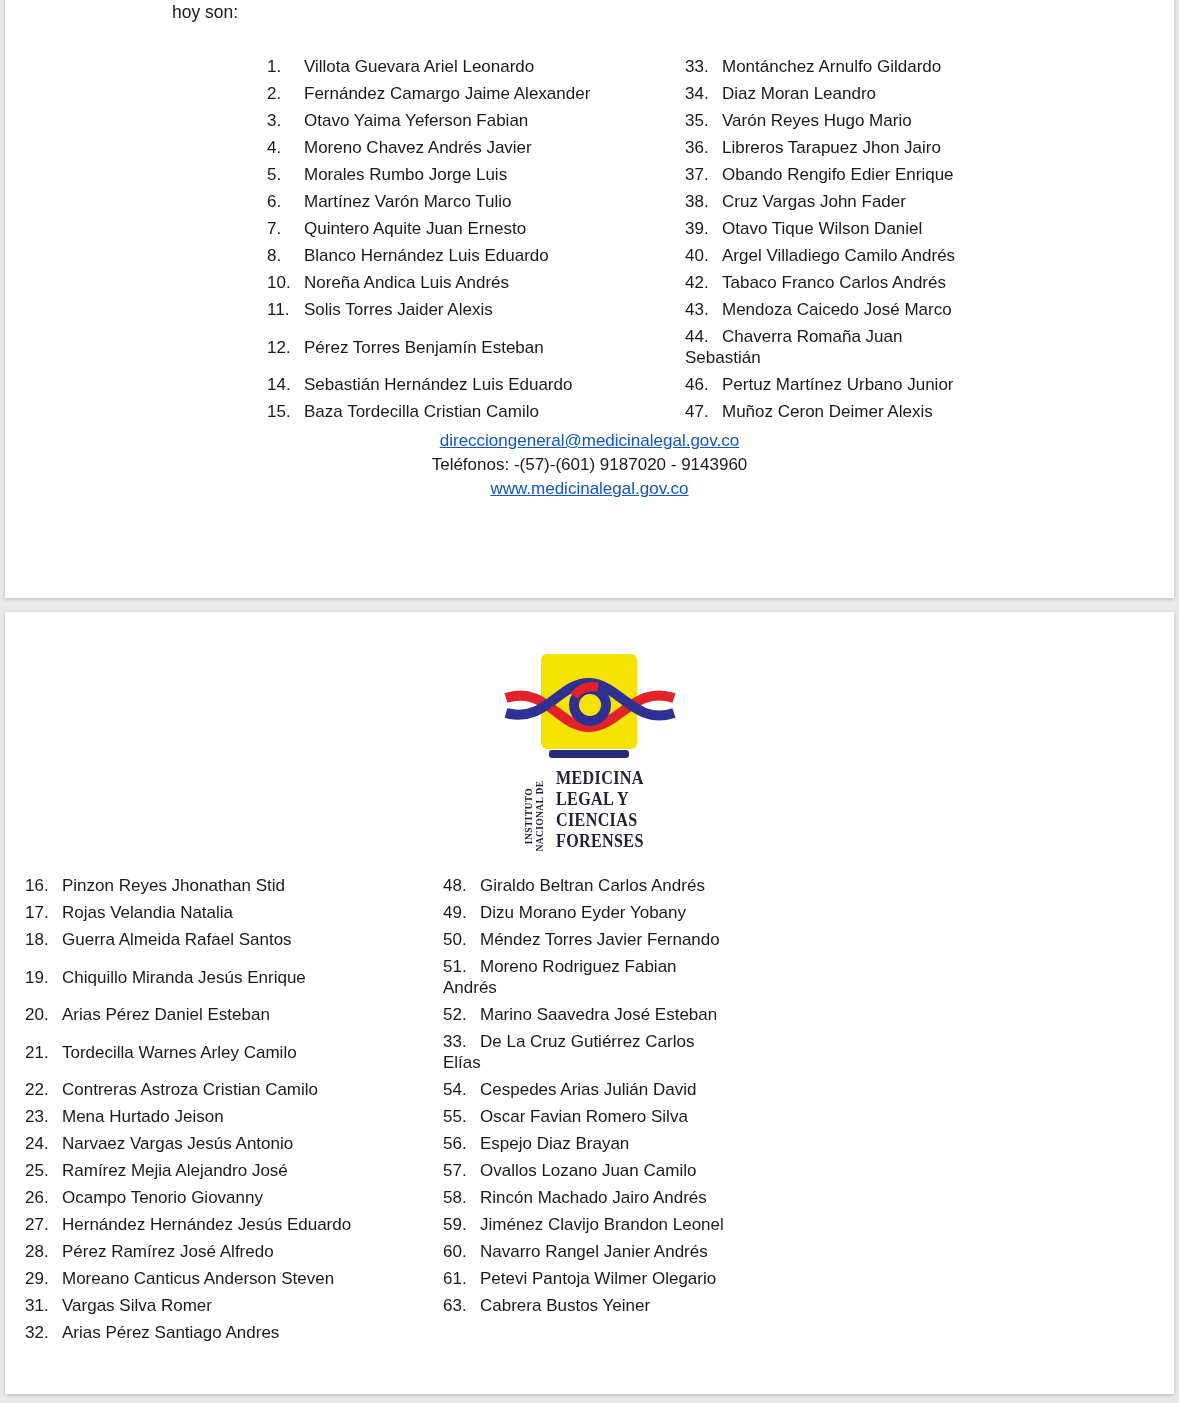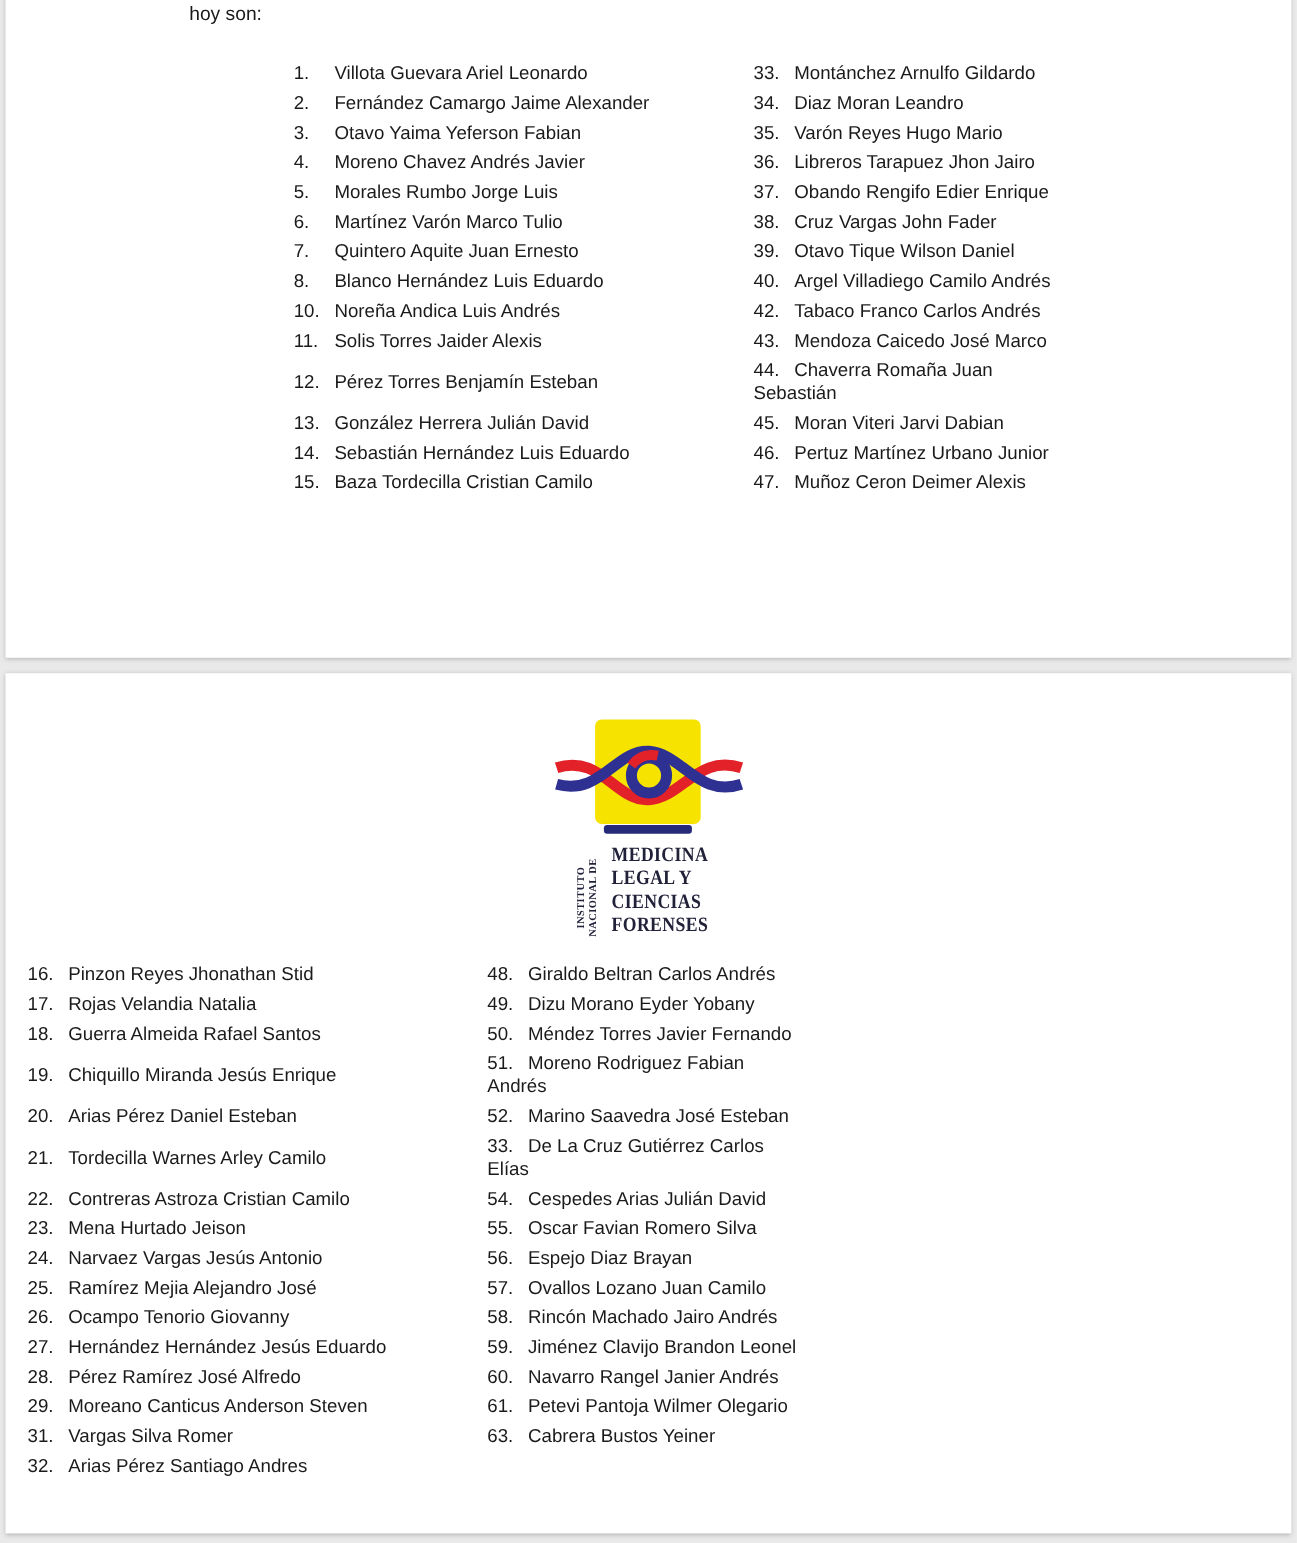--- a/index.html
+++ b/index.html
@@ -141,37 +141,38 @@
     <td class="cell-left"><span class="num">11.</span><span class="nm">Solis Torres Jaider Alexis</span></td>
     <td class="cell-right"><span class="num">43.</span><span class="nm">Mendoza Caicedo José Marco</span></td>
   </tr>
 
   <tr class="name-row">
     <td class="cell-left"><span class="num">12.</span><span class="nm">Pérez Torres Benjamín Esteban</span></td>
     <td class="cell-right"><span class="num">44.</span><span class="nm">Chaverra Romaña Juan
 Sebastián</span></td>
   </tr>
 
-  <tr class="name-row">
-    <td class="cell-left"><span class="num">13.</span><span class="nm">González Herrera Julián David</span></td>
-    <td class="cell-right"><span class="num">45.</span><span class="nm">Moran Viteri Jarvi Dabian</span></td>
-  </tr>
 
   <tr class="name-row">
     <td class="cell-left"><span class="num">14.</span><span class="nm">Sebastián Hernández Luis Eduardo</span></td>
     <td class="cell-right"><span class="num">46.</span><span class="nm">Pertuz Martínez Urbano Junior</span></td>
   </tr>
 
   <tr class="name-row">
     <td class="cell-left"><span class="num">15.</span><span class="nm">Baza Tordecilla Cristian Camilo</span></td>
     <td class="cell-right"><span class="num">47.</span><span class="nm">Muñoz Ceron Deimer Alexis</span></td>
   </tr>
 </tbody>
   </table>
 
+  <div class="contact">
+    <a class="link">direcciongeneral@medicinalegal.gov.co</a>
+    <div class="phones">Teléfonos: -(57)-(601) 9187020 - 9143960</div>
+    <a class="link">www.medicinalegal.gov.co</a>
+  </div>
 </div>
 
 <div class="page page2">
   <div class="logo-block">
     <svg class="logo-mark" width="172" height="112" viewBox="0 0 172 112">
       <rect x="37" y="2" width="96" height="95" rx="6" fill="#f6e400"></rect>
       <rect x="45" y="98" width="80" height="8" rx="3" fill="#272a78"></rect>
       <path d="M2,46 C42,33 56,77 86,75 C116,73 131,33 170,46" fill="none" stroke="#e32128" stroke-width="10"></path>
       <path d="M2,61 C42,72 56,29 86,31 C116,33 131,74 170,61" fill="none" stroke="#2e3192" stroke-width="10"></path>
       <circle cx="86" cy="53" r="16" fill="none" stroke="#2e3192" stroke-width="10"></circle>

